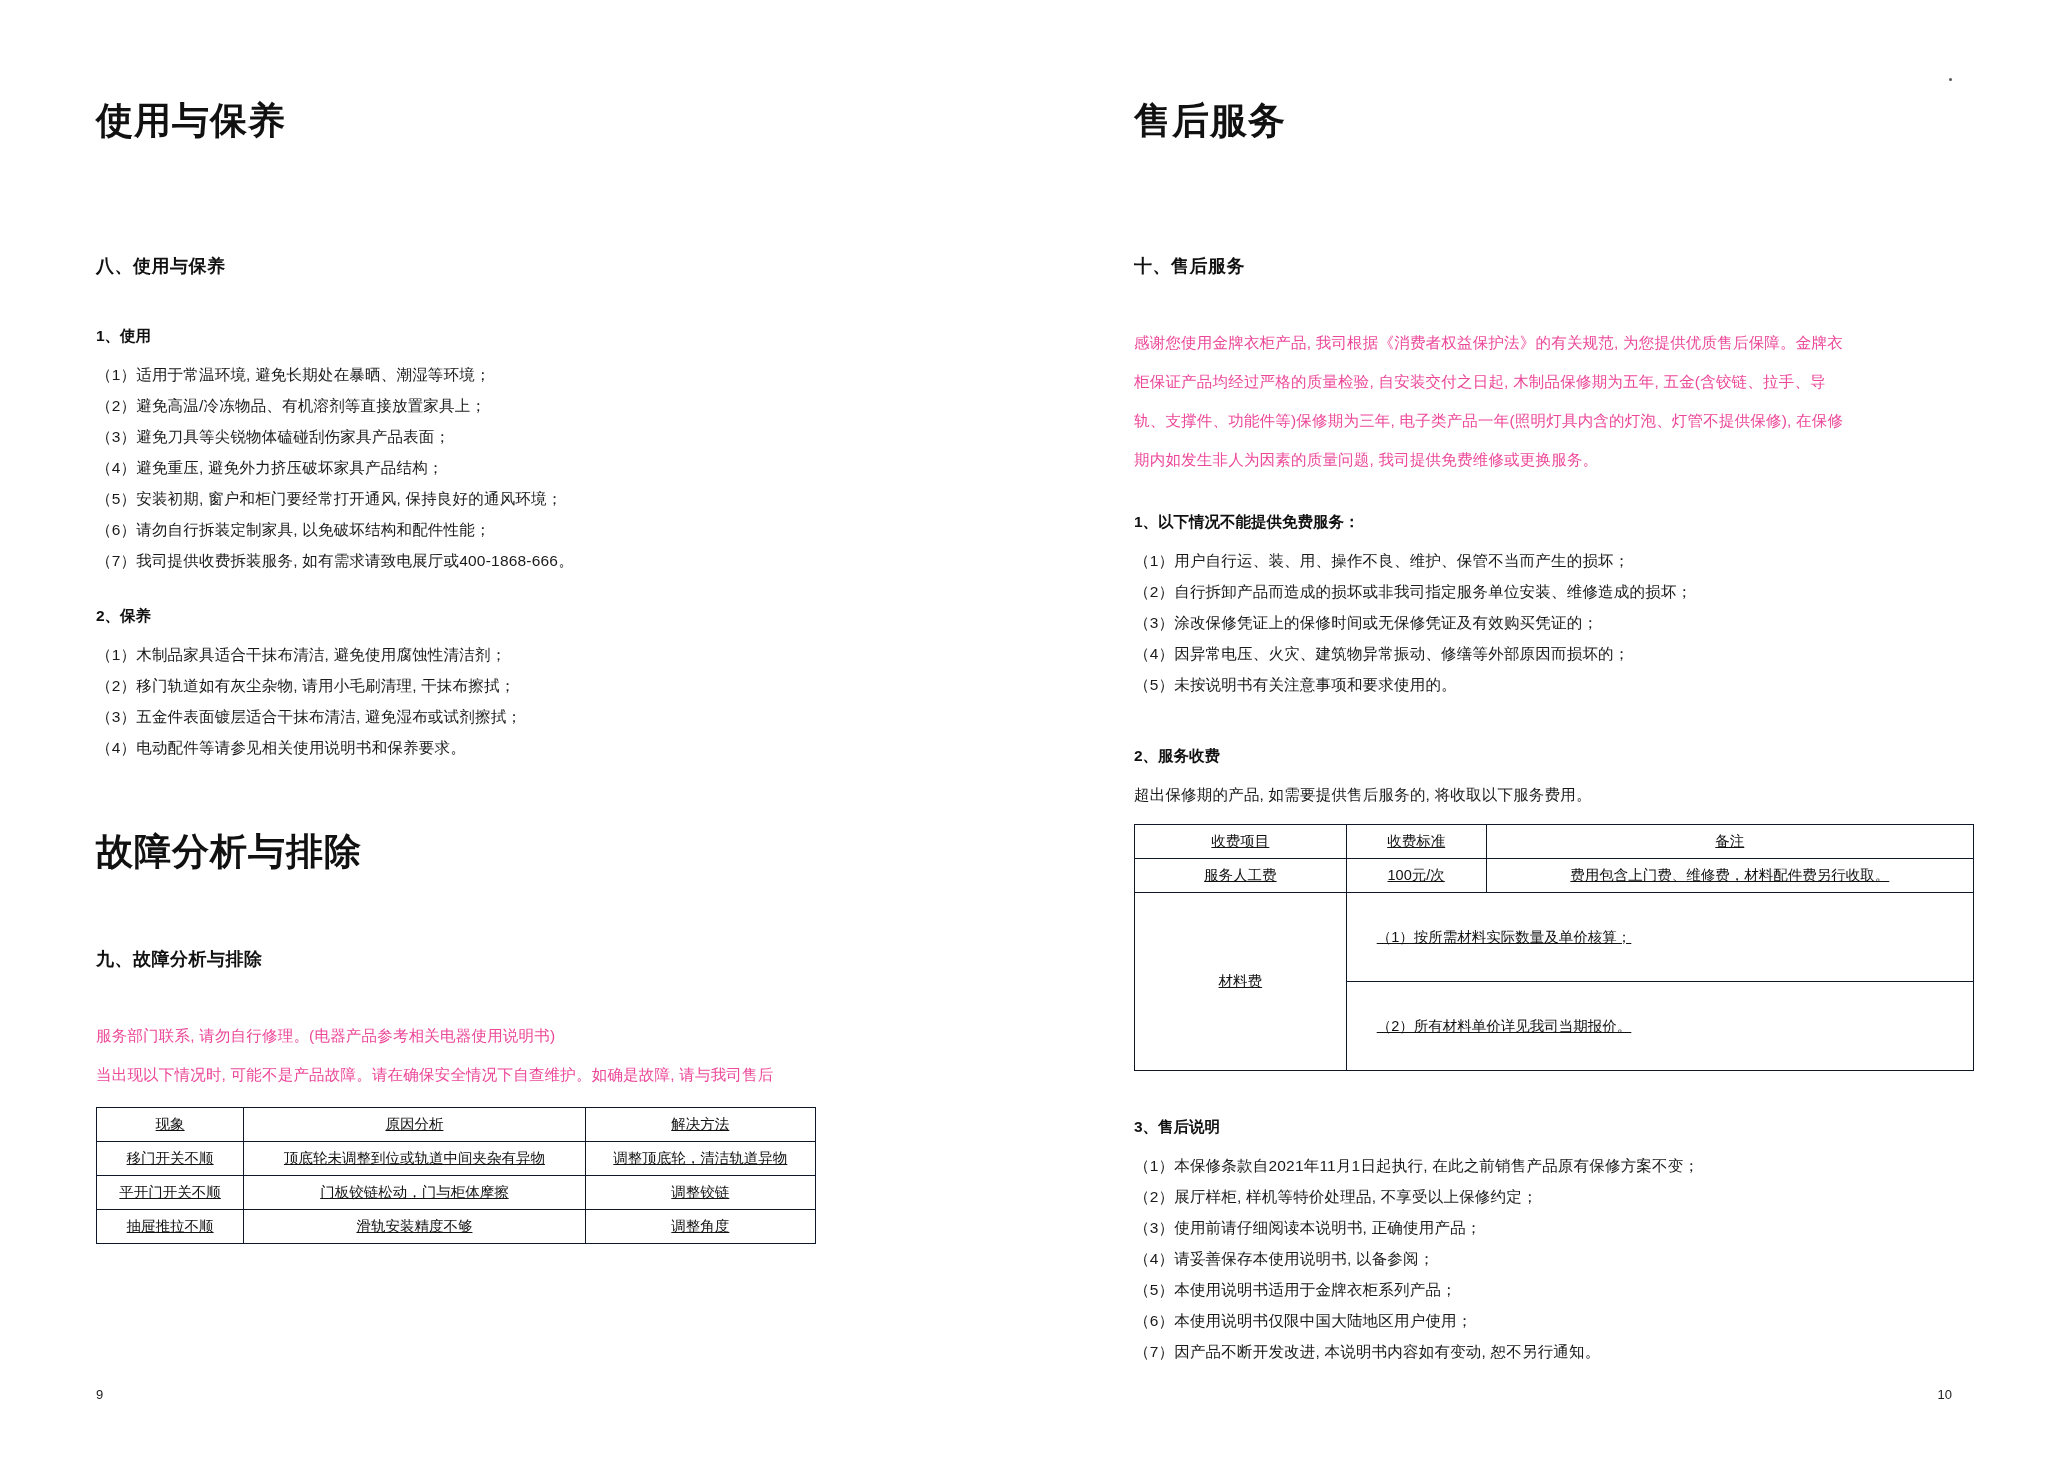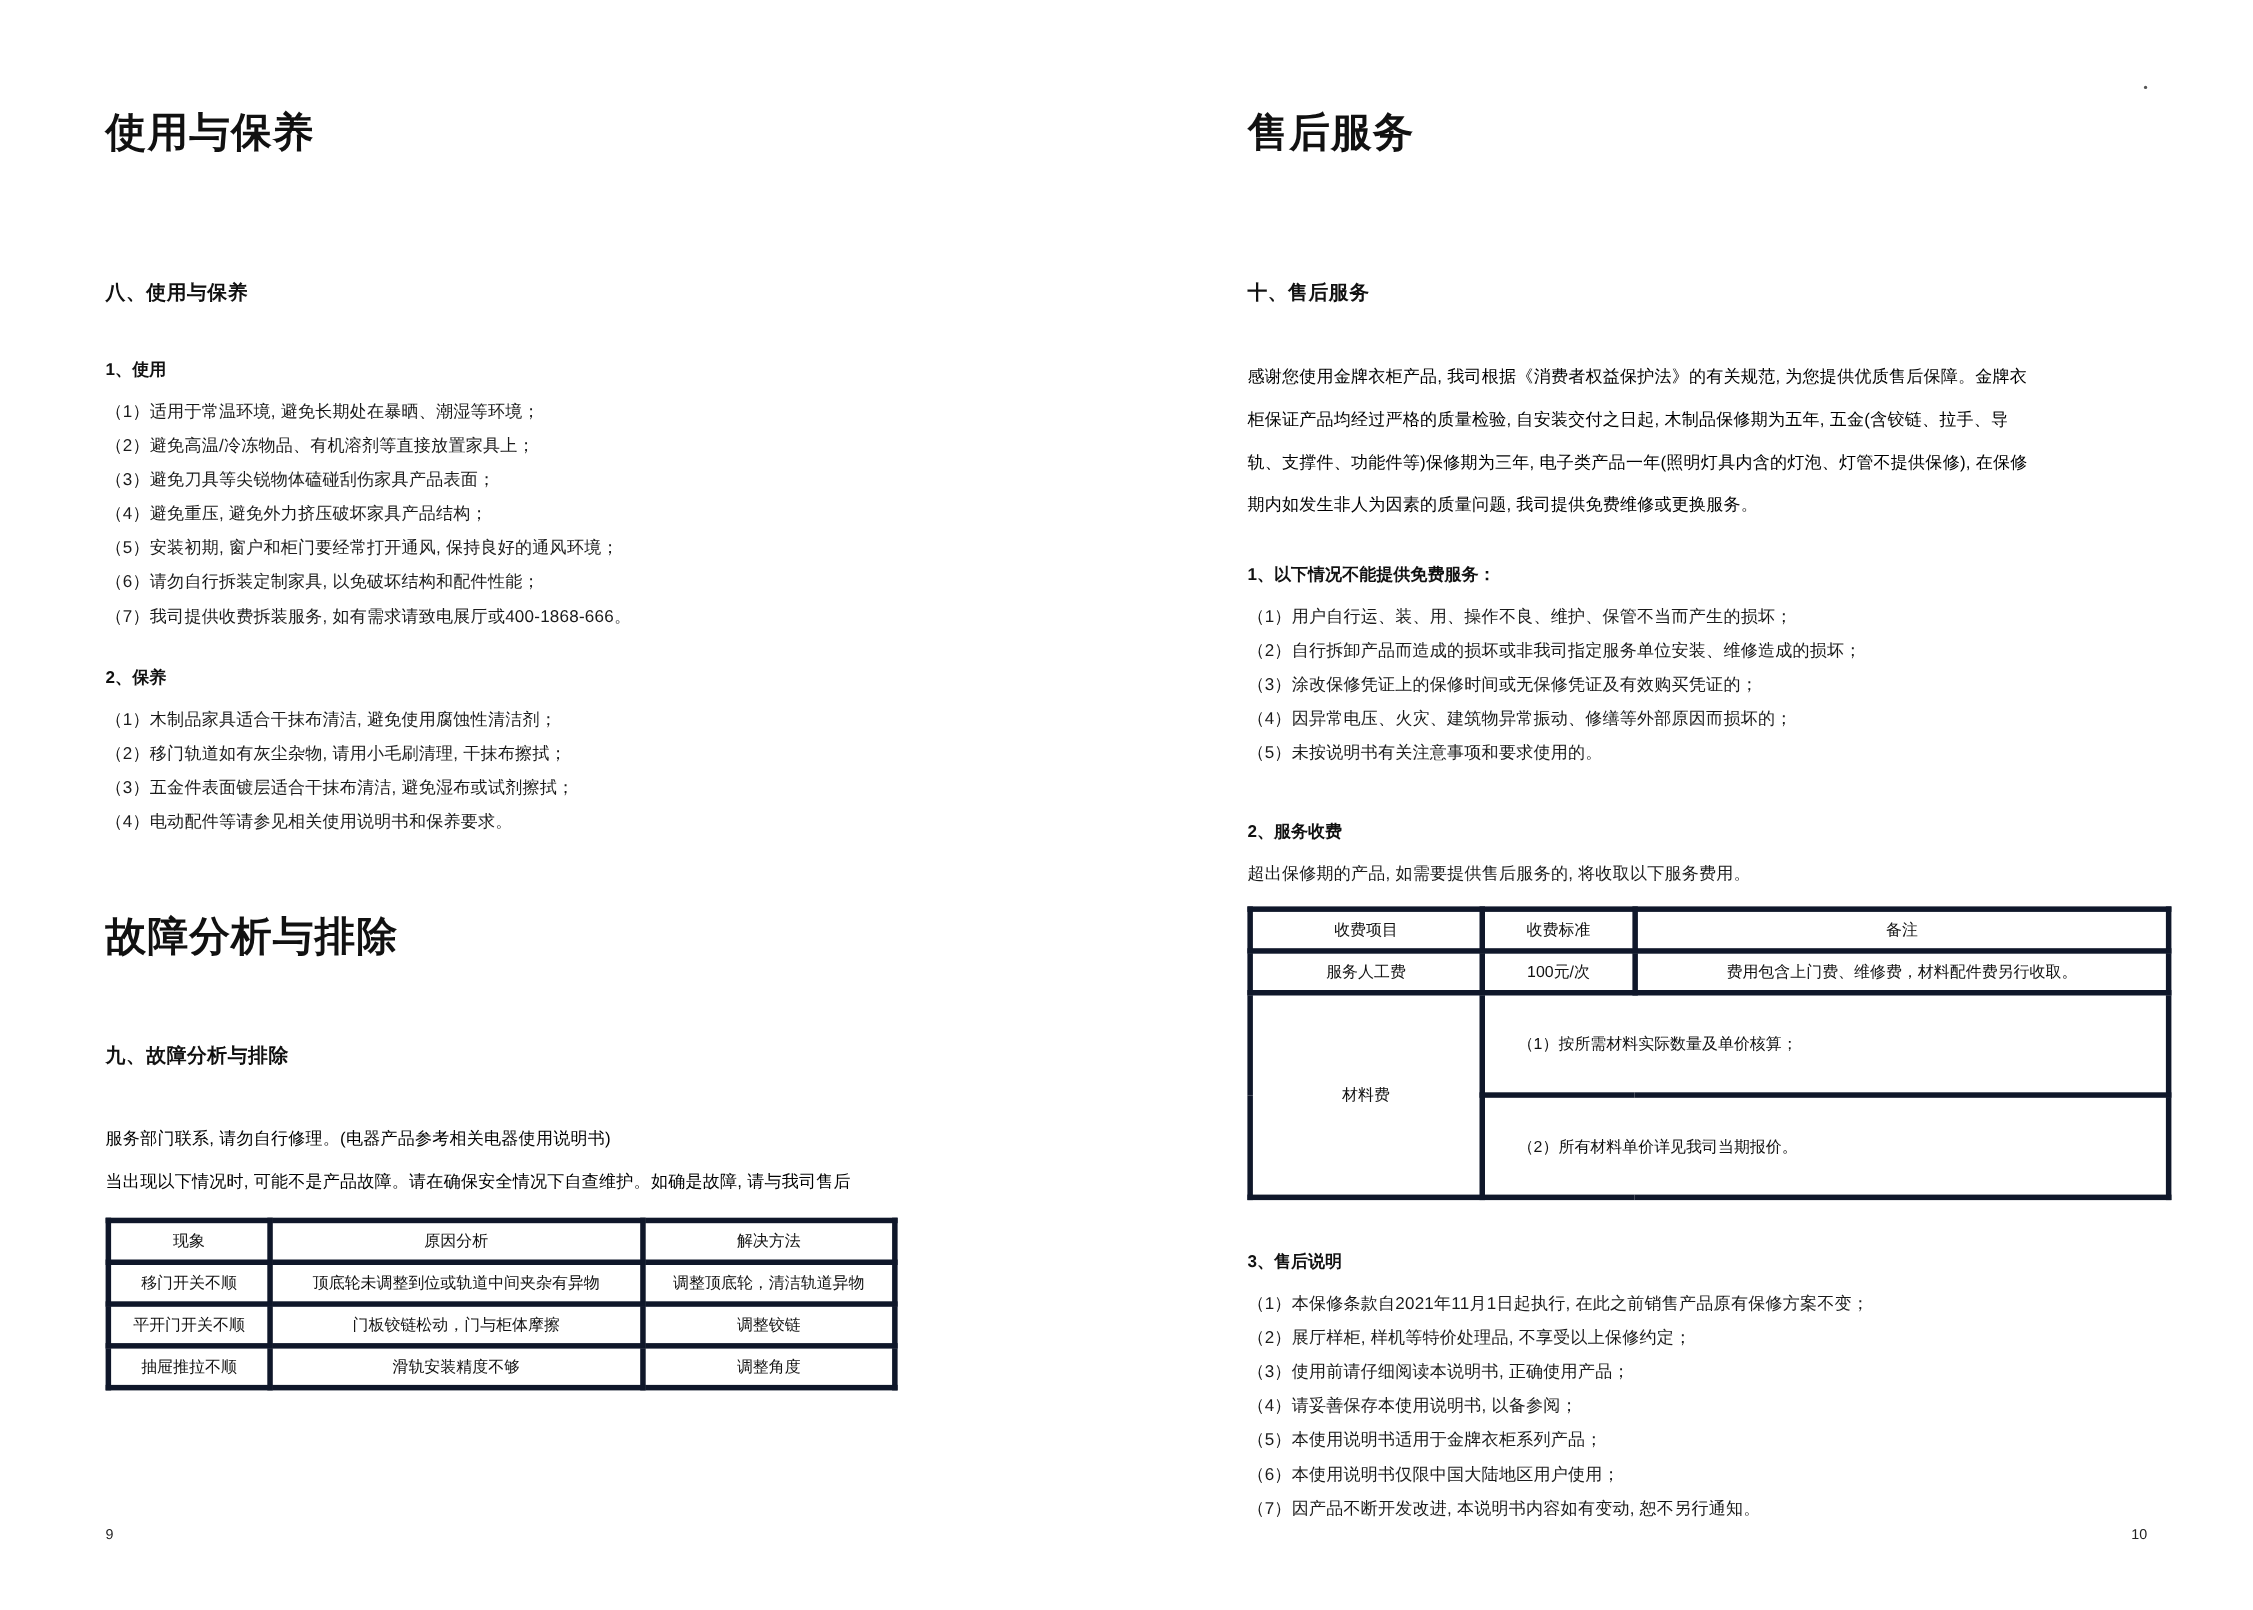--- a/index.html
+++ b/index.html
@@ -58,39 +58,40 @@
     font-size: 15.5px;
     line-height: 31px;
     margin: 0;
     color: #1a1a1a;
     letter-spacing: .2px;
   }
   p.para {
     font-size: 15.5px;
     line-height: 33px;
     margin: 0 0 6px 0;
-    color: #000000;
+    color: #ec4899;
     letter-spacing: .2px;
     text-align: justify;
   }
   .gap-sm { height: 18px; }
   .gap-md { height: 30px; }
   .gap-lg { height: 46px; }
   .gap-xl { height: 64px; }
 
   table.doc-table {
     border-collapse: collapse;
     font-size: 14.5px;
     color: #111;
   }
   table.doc-table td, table.doc-table th {
-    border: 5px solid #0f172a;
+    border: 1px solid #0f172a;
     padding: 7px 0;
     text-align: center;
     font-weight: 400;
+    text-decoration: underline;
   }
   table.doc-table th {
     font-weight: 400;
   }
   #fault-table {
     width: 720px;
     margin-top: 16px;
   }
   #fault-table col.c1 { width: 172px; }
   #fault-table col.c2 { width: 400px; }

